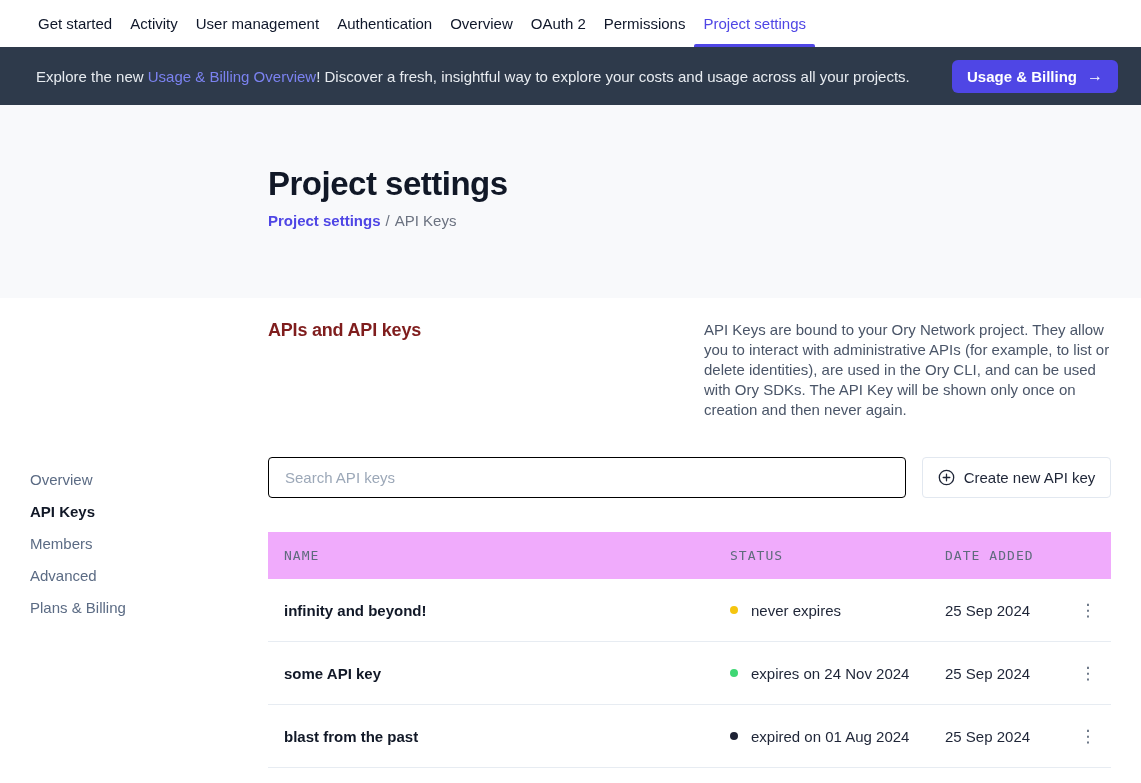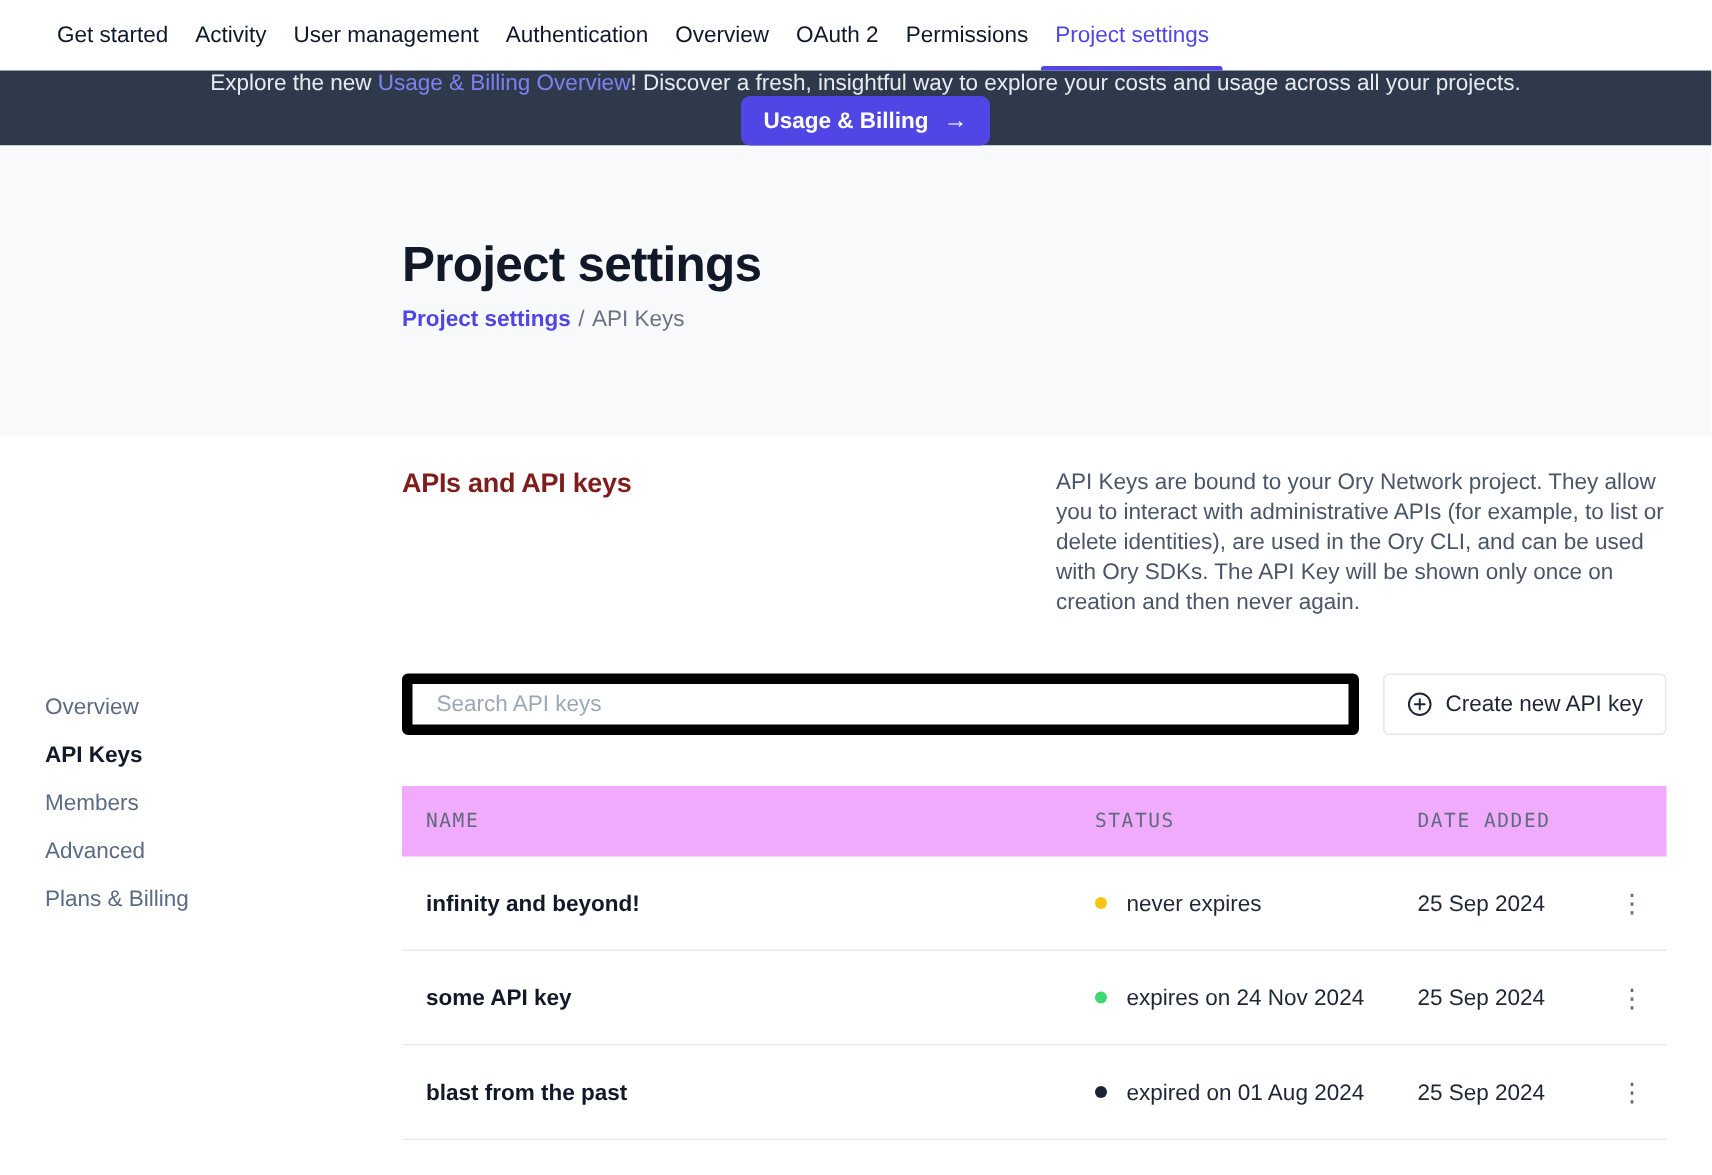--- a/index.html
+++ b/index.html
@@ -9,22 +9,22 @@
   
   .topnav { height:47px; background:#ffffff; display:flex; align-items:stretch;
     padding-left:29px; }
   .nav-item { display:flex; align-items:center; padding:0 9px; font-size:15px;
     color:#0f172a; cursor:pointer; position:relative; text-decoration:none; white-space:nowrap; }
   .nav-item[data-active="true"] { color:#4f46e5; }
   .nav-item[data-active="true"]::after { content:""; position:absolute; left:0; right:0;
     bottom:0; height:3px; background:#4f46e5; border-radius:2px 2px 0 0; }
 
   
-  .banner { height:50px; background:#2e3a4b; display:flex; align-items:center;
-    padding:0 23px 0 36px;flex-direction:column; }
+  .banner { height:58px; background:#2e3a4b; display:flex; align-items:center;
+    padding:0 23px 0 36px; }
   .banner-text { font-size:15px; color:#e7ebf0; flex:1; white-space:nowrap; }
   .banner-link { color:#7b82f0; text-decoration:none; cursor:pointer; }
   .banner-btn { display:flex; align-items:center; gap:10px; background:#4f46e5;
     color:#ffffff; border:none; border-radius:6px; height:33px; padding:0 15px;
     font-size:15px; font-weight:700; font-family:inherit; cursor:pointer; }
   .banner-btn .arrow { font-size:16px; font-weight:400; line-height:1; }
 
   
   .hero { height:193px; background:#f8f9fb; padding:60px 30px 0 268px; }
   .hero h1 { font-size:33px; font-weight:700; color:#111827; letter-spacing:-0.5px; }
@@ -38,21 +38,21 @@
   .side-item { display:block; font-size:15px; color:#5b6b84; line-height:32px;
     cursor:pointer; text-decoration:none; }
   .side-item[data-active="true"] { color:#111827; font-weight:600; }
 
   .main { flex:1; margin-right:30px; padding-top:22px; }
   .intro-row { display:flex; justify-content:space-between; align-items:flex-start; }
   .section-title { font-size:18px; font-weight:600; color:#7f1d1d; letter-spacing:-0.2px; }
   .section-desc { width:407px; font-size:15px; line-height:20px; color:#4a5568; }
 
   .controls { display:flex; gap:16px; margin-top:37px; }
-  .search-input { flex:1; height:41px; border:7px solid #000000; border-radius:4px;
+  .search-input { flex:1; height:41px; border:1px solid #000000; border-radius:4px;
     padding:0 16px; font-size:15px; color:#1e2537; font-family:inherit; outline:none; background:#fff; }
   .search-input::placeholder { color:#9ca8b8; }
   .create-btn { flex:0 0 189px; height:41px; display:flex; align-items:center;
     justify-content:center; gap:9px; background:#ffffff; border:1px solid #e2e8f0;
     border-radius:4px; font-size:15px; color:#1e2537; font-family:inherit; cursor:pointer; }
   .create-btn svg { display:block; }
 
   
   .table { margin-top:34px; }
   .t-head { display:flex; align-items:center; height:47px; background:#f0abfc; }

